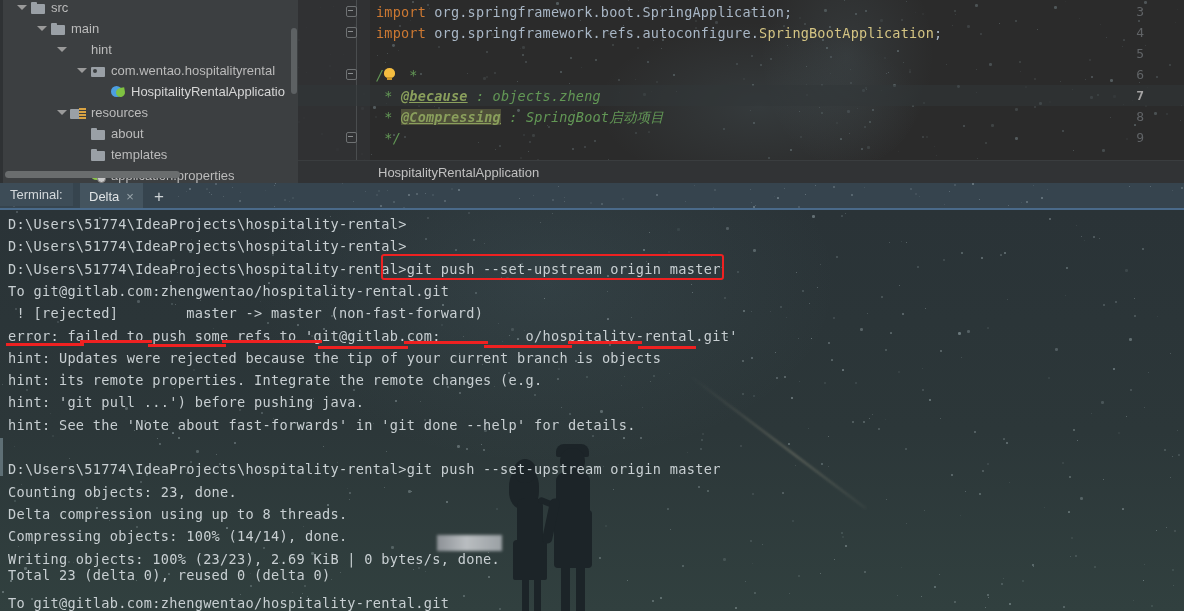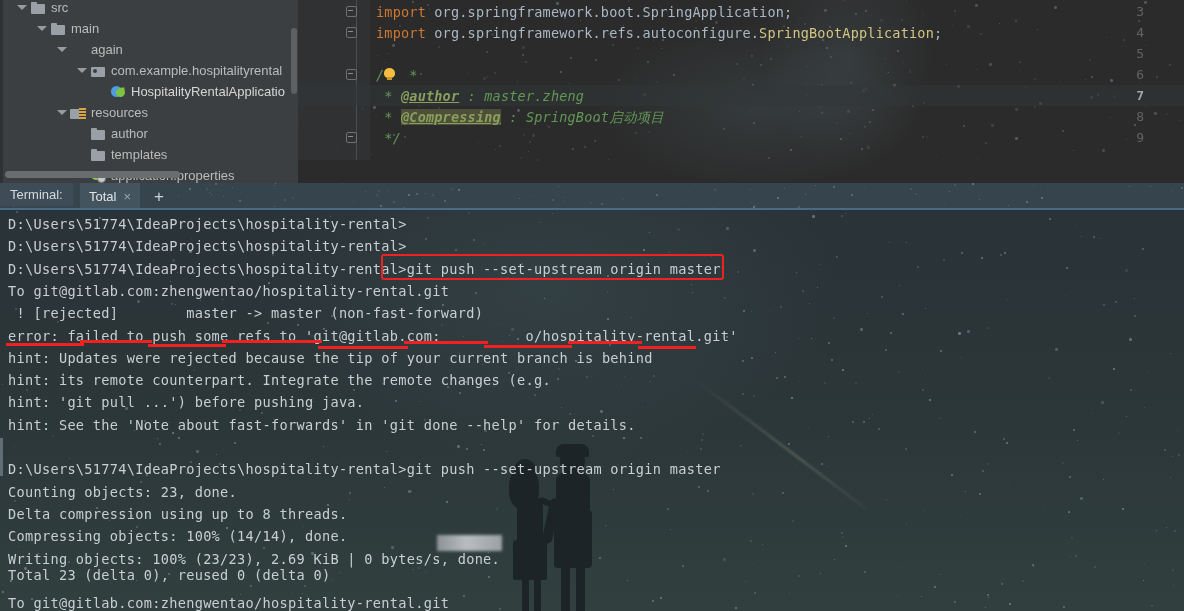--- a/index.html
+++ b/index.html
@@ -293,41 +293,41 @@
             <span class="tree-label">src</span>
           </div>
           <div class="tree-row" style="top: 18px; padding-left: 36px;">
             <span class="arrow"></span>
             <span class="ic folder"></span>
             <span class="tree-label">main</span>
           </div>
           <div class="tree-row" style="top: 39px; padding-left: 56px;">
             <span class="arrow"></span>
             <span class="ic folder-blue"></span>
-            <span class="tree-label">again</span>
+            <span class="tree-label">hint</span>
           </div>
           <div class="tree-row" style="top: 60px; padding-left: 76px;">
             <span class="arrow"></span>
             <span class="ic pkg"></span>
-            <span class="tree-label">com.example.hospitalityrental</span>
+            <span class="tree-label">com.wentao.hospitalityrental</span>
           </div>
           <div class="tree-row" style="top: 81px; padding-left: 96px;">
             <span class="arrow blank"></span>
             <span class="ic spring"></span>
             <span class="tree-label sel">HospitalityRentalApplicatio</span>
           </div>
           <div class="tree-row" style="top: 102px; padding-left: 56px;">
             <span class="arrow"></span>
             <span class="ic res"></span>
             <span class="tree-label">resources</span>
           </div>
           <div class="tree-row" style="top: 123px; padding-left: 76px;">
             <span class="arrow blank"></span>
             <span class="ic folder"></span>
-            <span class="tree-label">author</span>
+            <span class="tree-label">about</span>
           </div>
           <div class="tree-row" style="top: 144px; padding-left: 76px;">
             <span class="arrow blank"></span>
             <span class="ic folder"></span>
             <span class="tree-label">templates</span>
           </div>
           <div class="tree-row" style="top: 165px; padding-left: 76px;">
             <span class="arrow blank"></span>
             <span class="ic prop"></span>
             <span class="tree-label">application.properties</span>
@@ -611,27 +611,30 @@
           <div class="fold" style="top: 26px;"></div>
           <div class="code-line" style="top: 25px;"><span class="k-import">import </span><span class="k-plain">org.springframework.refs.autoconfigure.</span><span class="k-cls">SpringBootApplication</span><span class="k-punc">;</span></div>
           <div class="ln" style="top: 46px;">5</div>
           <div class="code-line" style="top: 46px;"></div>
           <div class="ln" style="top: 67px;">6</div>
           <div class="fold" style="top: 68px;"></div>
           <div class="code-line" style="top: 67px;"><span class="cmt">/</span><span class="cmt">   *</span></div>
           <div class="bulb" style="top: 68px; left: 86px;"></div>
           <div class="row-hl" style="top: 85px;"></div>
           <div class="ln cur" style="top: 88px;">7</div>
-          <div class="code-line" style="top: 88px;"><span class="cmt"> * </span><span class="cmt-tag">@author</span><span class="cmt"> : master.zheng</span></div>
+          <div class="code-line" style="top: 88px;"><span class="cmt"> * </span><span class="cmt-tag">@because</span><span class="cmt"> : objects.zheng</span></div>
           <div class="ln" style="top: 109px;">8</div>
           <div class="code-line" style="top: 109px;"><span class="cmt"> * </span><span class="cmt-tag hl">@Compressing</span><span class="cmt"> : SpringBoot启动项目</span></div>
           <div class="ln" style="top: 130px;">9</div>
           <div class="fold" style="top: 131px;"></div>
           <div class="code-line" style="top: 130px;"><span class="cmt"> */</span></div>
         </div>
+      <div class="breadcrumb">
+        <span>HospitalityRentalApplication</span>
+      </div>
     </div>
   </div>
 
   <div class="term-tabs">
     <div class="term-tabs-stars" id="tab-stars">
         <i style="left:805px;top:11px;width:1.4px;height:1.4px;opacity:0.38"></i>
         <i style="left:292px;top:14px;width:2.1px;height:2.1px;opacity:0.11"></i>
         <i style="left:126px;top:25px;width:1.1px;height:1.1px;opacity:0.17"></i>
         <i style="left:751px;top:19px;width:0.9px;height:0.9px;opacity:0.24"></i>
         <i style="left:458px;top:6px;width:1.5px;height:1.5px;opacity:0.36"></i>
@@ -718,21 +721,21 @@
         <i style="left:1150px;top:3px;width:1.1px;height:1.1px;opacity:0.32"></i>
         <i style="left:274px;top:2px;width:0.8px;height:0.8px;opacity:0.31"></i>
         <i style="left:601px;top:20px;width:2.0px;height:2.0px;opacity:0.23"></i>
         <i style="left:815px;top:2px;width:1.3px;height:1.3px;opacity:0.33"></i>
         <i style="left:1026px;top:18px;width:1.9px;height:1.9px;opacity:0.35"></i>
       </div>
     <div class="tt-title">
       <span>Terminal:</span>
     </div>
     <div class="tt-local">
-      <span>Total</span>
+      <span>Delta</span>
       <span class="tt-close">×</span>
     </div>
     <div class="tt-plus">+</div>
     <div class="term-tabs-underline"></div>
   </div>
 
   <div class="term-body">
     <div class="term-wall">
       <div class="wall-grad"></div>
       <div class="wall-stars" id="wall-stars">
@@ -1178,22 +1181,22 @@
       <div class="sil fig-boy-leg2"></div>
     </div>
 
     <div class="term-lines" id="term-lines">
         <div class="tline" style="top: 6px;">D:\Users\51774\IdeaProjects\hospitality-rental&gt;</div>
         <div class="tline" style="top: 28.3px;">D:\Users\51774\IdeaProjects\hospitality-rental&gt;</div>
         <div class="tline" style="top: 50.6px;">D:\Users\51774\IdeaProjects\hospitality-rental&gt;git push --set-upstream origin master</div>
         <div class="tline" style="top: 72.9px;">To git@gitlab.com:zhengwentao/hospitality-rental.git</div>
         <div class="tline" style="top: 95.2px;"> ! [rejected]        master -&gt; master (non-fast-forward)</div>
         <div class="tline" style="top: 117.5px;">error: failed to push some refs to 'git@gitlab.com:          o/hospitality-rental.git'</div>
-        <div class="tline" style="top: 139.8px;">hint: Updates were rejected because the tip of your current branch is behind</div>
-        <div class="tline" style="top: 162.1px;">hint: its remote counterpart. Integrate the remote changes (e.g.</div>
+        <div class="tline" style="top: 139.8px;">hint: Updates were rejected because the tip of your current branch is objects</div>
+        <div class="tline" style="top: 162.1px;">hint: its remote properties. Integrate the remote changes (e.g.</div>
         <div class="tline" style="top: 184.4px;">hint: 'git pull ...') before pushing java.</div>
         <div class="tline" style="top: 206.7px;">hint: See the 'Note about fast-forwards' in 'git done --help' for details.</div>
         <div class="tline" style="top: 229px;"></div>
         <div class="tline" style="top: 251.3px;">D:\Users\51774\IdeaProjects\hospitality-rental&gt;git push --set-upstream origin master</div>
         <div class="tline" style="top: 273.6px;">Counting objects: 23, done.</div>
         <div class="tline" style="top: 295.9px;">Delta compression using up to 8 threads.</div>
         <div class="tline" style="top: 318.2px;">Compressing objects: 100% (14/14), done.</div>
         <div class="tline" style="top: 340.5px;">Writing objects: 100% (23/23), 2.69 KiB | 0 bytes/s, done.</div>
         <div class="tline" style="top: 357px;">Total 23 (delta 0), reused 0 (delta 0)</div>
         <div class="tline" style="top: 385.1px;">To git@gitlab.com:zhengwentao/hospitality-rental.git</div>

